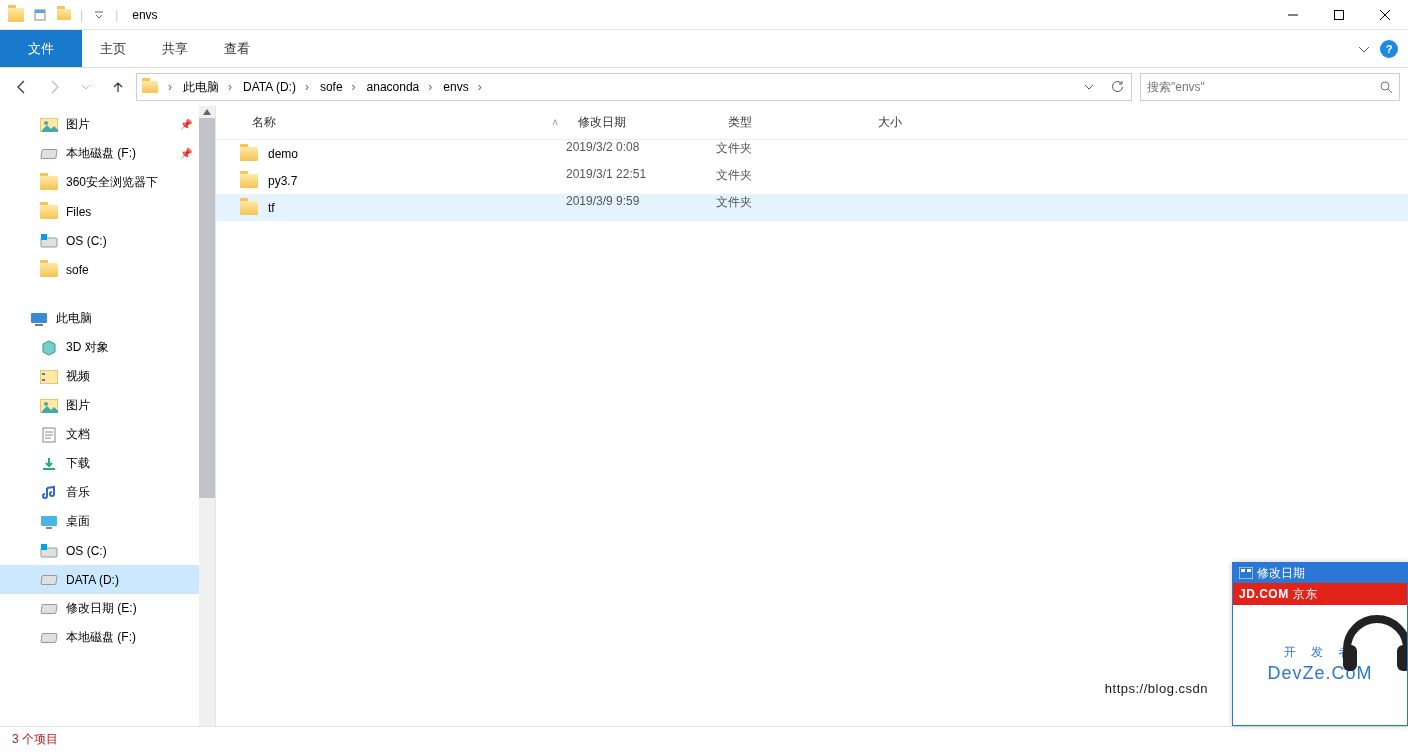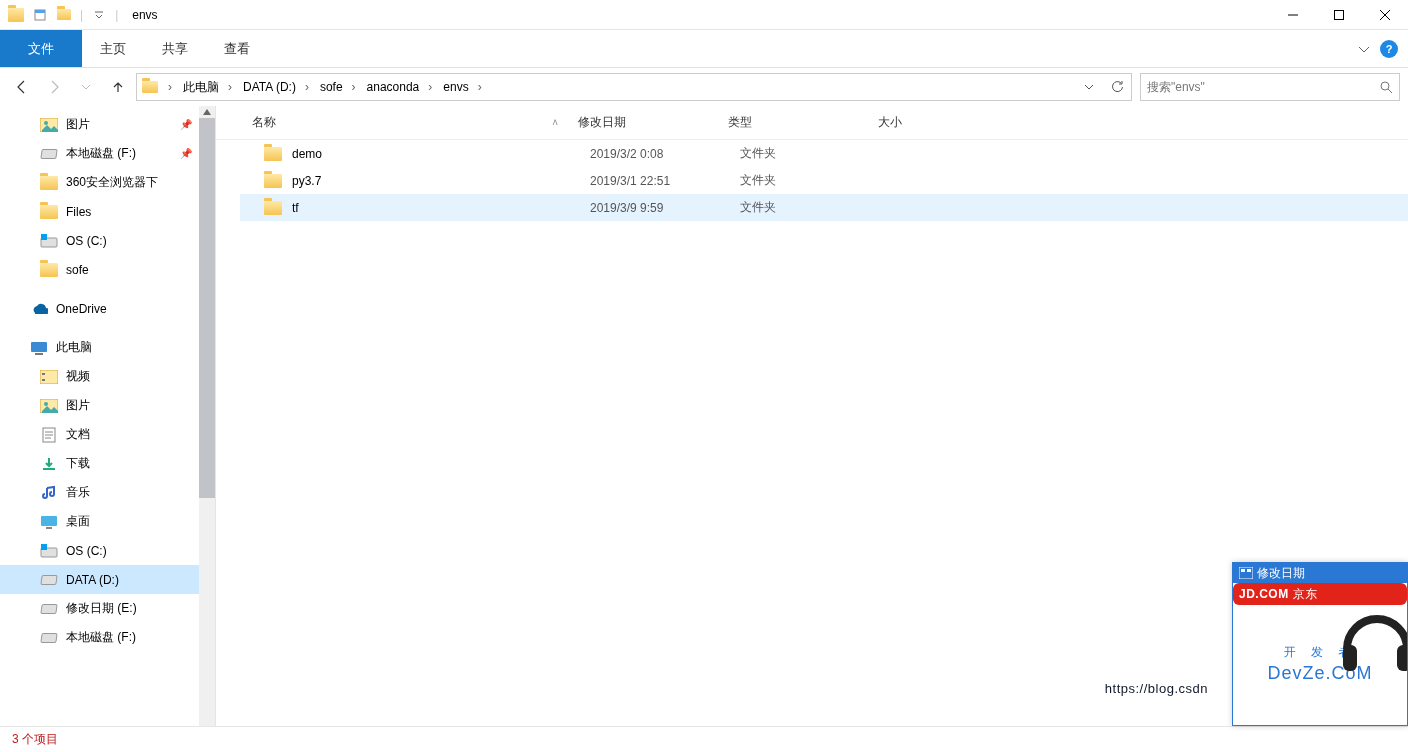--- a/index.html
+++ b/index.html
@@ -42,34 +42,34 @@
 .tree-item.sel { background: #cce8ff; }
 .t-icon { width: 18px; height: 18px; display: flex; align-items: center; justify-content: center; }
 
 .content { flex: 1; display: flex; flex-direction: column; position: relative; }
 .col-headers { height: 34px; display: flex; align-items: center; border-bottom: 1px solid #eee; padding-left: 36px; color: #333; }
 .col-name { width: 326px; display:flex; align-items:center; gap: 8px;}
 .col-date { width: 150px; }
 .col-type { width: 150px; }
 .col-size { width: 80px; }
 .sort-arrow { color: #888; font-size: 10px; margin-left: auto; margin-right: 20px;}
-.file-row { height: 27px; display: flex; align-items: center; padding-left: 24px; margin-left: 24px; }
+.file-row { height: 27px; display: flex; padding-left: 24px; }
 .file-row.sel { background: #e5f3ff; }
 .fr-name { width: 326px; display: flex; align-items: center; gap: 10px; }
 .fr-date { width: 150px; color: #555; }
 .fr-type { width: 150px; color: #555; }
 .folder-glyph { width: 18px; height: 14px; background: linear-gradient(#ffe9a6,#f5c452); border-radius: 1px; position: relative; }
 .folder-glyph::before { content: ""; position: absolute; top: -3px; left: 0; width: 8px; height: 3px; background: #f5c452; border-radius: 1px 1px 0 0;}
 .disk-glyph { width: 16px; height: 10px; background: #e0e0e0; border: 1px solid #999; border-radius: 2px; transform: skewX(-8deg); }
 
 .statusbar { height: 26px; border-top: 1px solid #e5e5e5; display: flex; align-items: center; padding: 0 12px; color: #b91c1c; }
 
 .overlay-ad { position: absolute; right: 0; bottom: 26px; width: 176px; height: 164px; border: 1px solid #2a77d4; background: #fff; box-shadow: 0 0 6px rgba(0,0,0,.2); overflow: hidden;}
 .ad-hdr1 { background: #2a77d4; color: #fff; height: 20px; display: flex; align-items: center; padding: 0 6px; gap: 4px; font-size: 12px;}
-.ad-hdr2 { background: #e2231a; color: #fff; height: 22px; display: flex; align-items: center; padding: 0 6px; font-weight: bold; font-size: 13px; letter-spacing: .5px; border-radius: 6px;}
+.ad-hdr2 { background: #e2231a; color: #fff; height: 22px; display: flex; align-items: center; padding: 0 6px; font-weight: bold; font-size: 13px; letter-spacing: .5px;}
 .ad-hdr2 .cn { font-size: 12px; margin-left: 4px; font-weight: normal;}
 .ad-body { position: relative; height: calc(100% - 42px); display: flex; align-items: center; justify-content: center; }
 .ad-text { color: #2a77d4; font-size: 22px; letter-spacing: 6px; text-align: center; line-height: 1.4; }
 .ad-text .line2 { font-size: 18px; letter-spacing: 1px; }
 .watermark { position: absolute; right: 200px; bottom: 30px; color: #0f172a; font-size: 13px; letter-spacing: .5px; }
 svg { display: block; }
 </style>
 </head>
 <body>
 
@@ -231,37 +231,37 @@
           </span>
           <span>OS (C:)</span>
         </div>
         <div class="tree-item l1">
           <span class="t-icon">
             <span class="folder-glyph"></span>
           </span>
           <span>sofe</span>
         </div>
         <div style="height: 10px;"></div>
-        <div class="tree-item l0">
-          <span class="t-icon">
-            <svg width="20" height="14">
-              <path d="M5 11a4 4 0 0 1 2-7 5 5 0 0 1 9 2 3 3 0 0 1 0 6H5z" fill="#0a64a4"></path>
-            </svg>
-          </span>
-          <span>OneDrive</span>
-        </div>
         <div style="height: 10px;"></div>
         <div class="tree-item l0">
           <span class="t-icon">
             <svg width="18" height="14">
               <rect x="1" y="1" width="16" height="10" fill="#3b8bd4" rx="1"></rect>
               <rect x="5" y="12" width="8" height="2" fill="#777"></rect>
             </svg>
           </span>
           <span>此电脑</span>
+        </div>
+        <div class="tree-item l1">
+          <span class="t-icon">
+            <svg width="16" height="16">
+              <path d="M8 1l6 3v8l-6 3-6-3V4z" fill="#7cc" stroke="#399"></path>
+            </svg>
+          </span>
+          <span>3D 对象</span>
         </div>
         <div class="tree-item l1">
           <span class="t-icon">
             <svg width="18" height="14">
               <rect width="18" height="14" fill="#ffe9a6" stroke="#d8a53a"></rect>
               <rect x="2" y="3" width="3" height="2" fill="#777"></rect>
               <rect x="2" y="9" width="3" height="2" fill="#777"></rect>
             </svg>
           </span>
           <span>视频</span>

